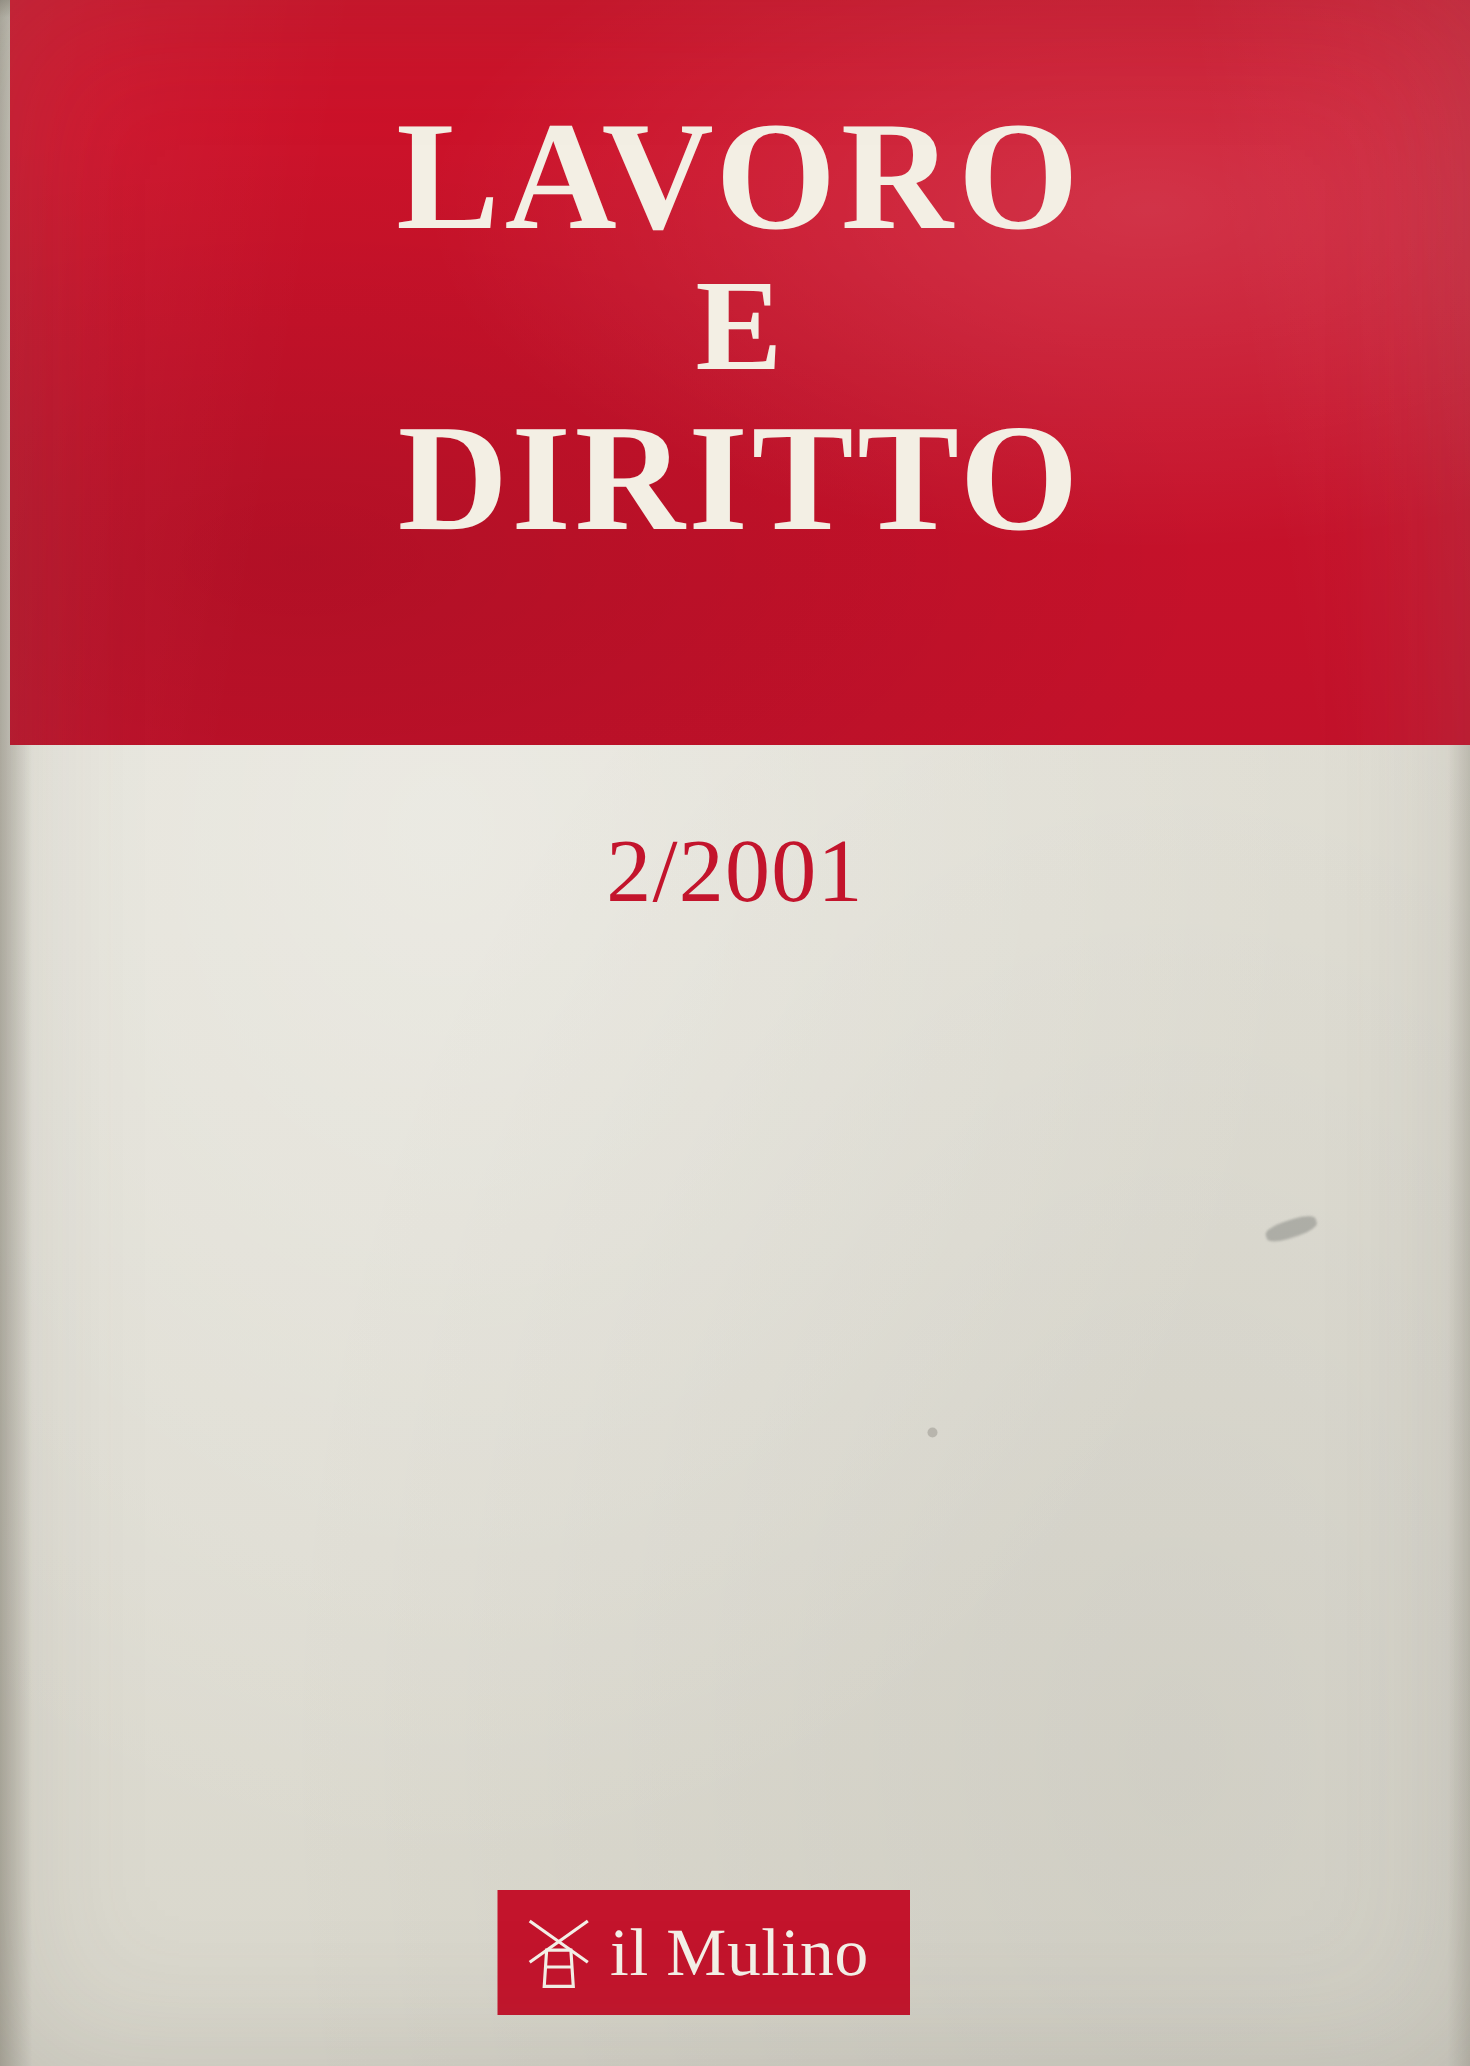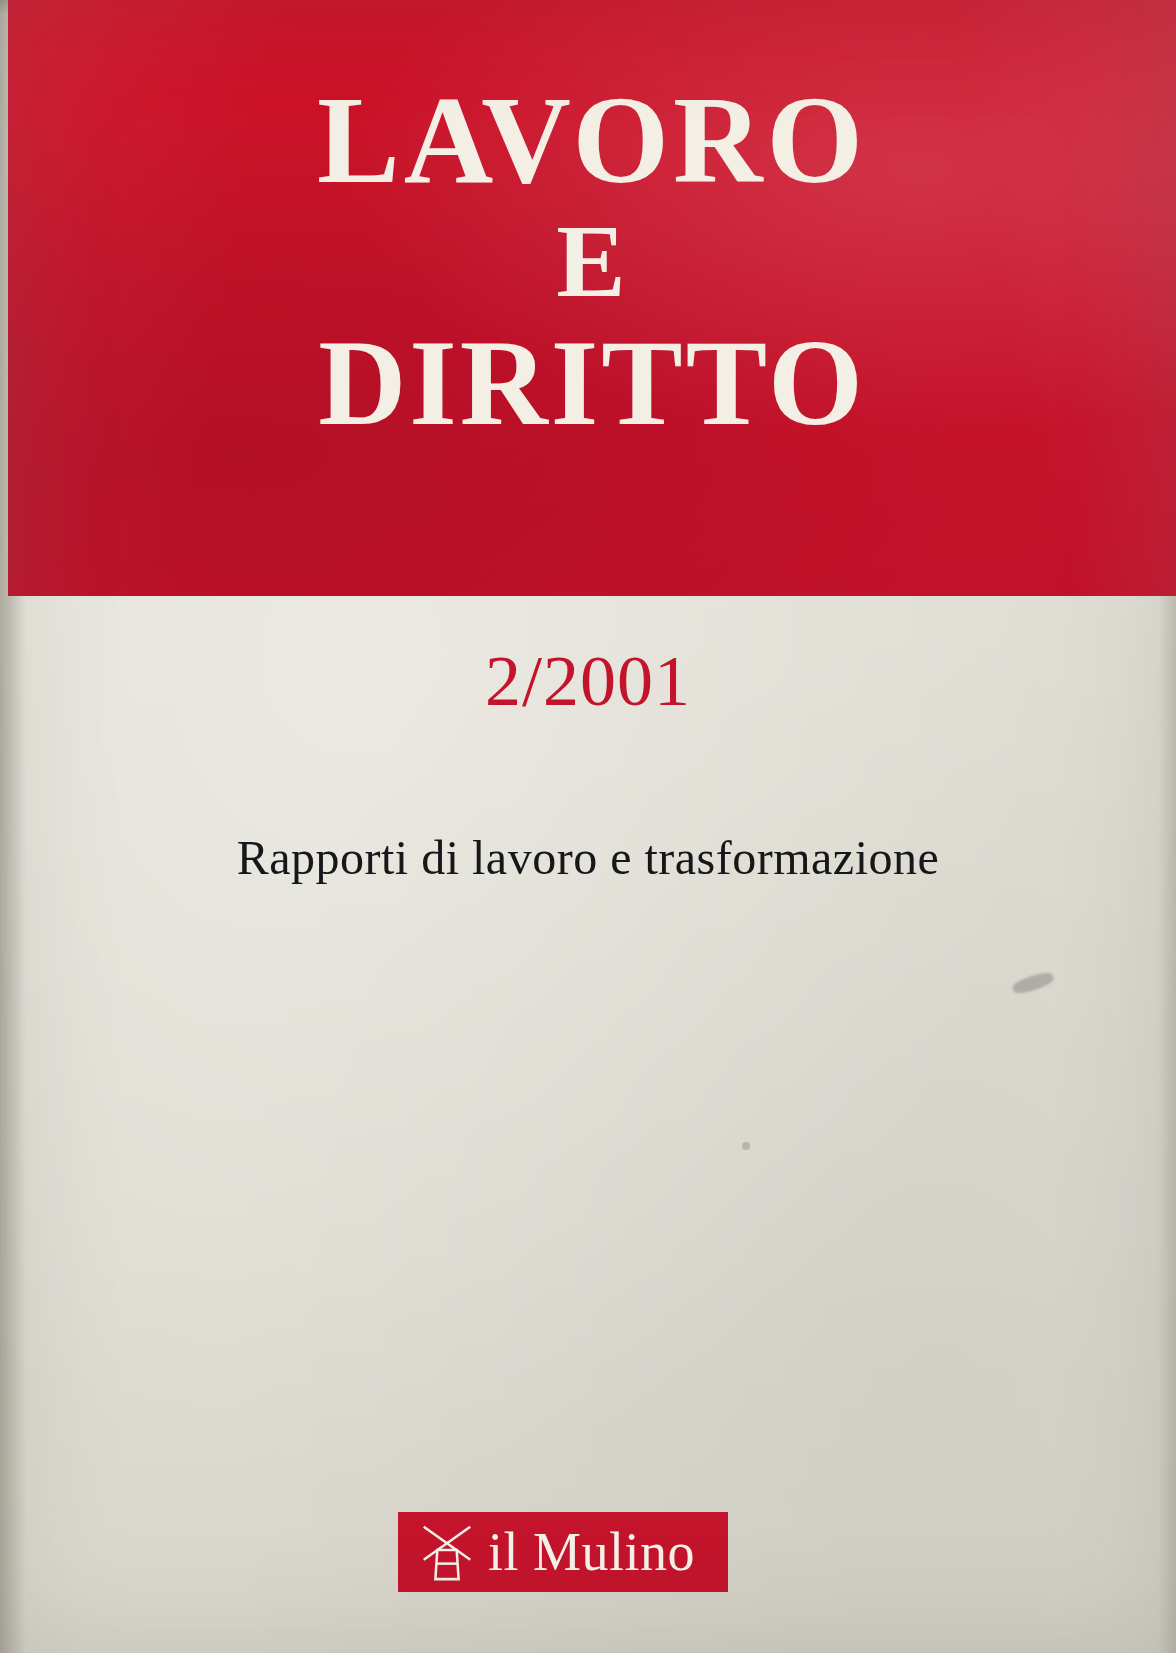--- a/index.html
+++ b/index.html
@@ -93,21 +93,21 @@
   .title-line3 {
     font-size: 122px;
     letter-spacing: 3px;
     display: block;
     margin-top: 6px;
   }
   .issue {
     position: absolute;
     left: 0;
     right: 0;
-    top: 640px;
+    top: 656px;
     text-align: center;
     color: #c3142c;
     font-family: "Liberation Serif", serif;
     font-size: 72px;
     font-weight: normal;
     letter-spacing: 1px;
   }
   .subtitle {
     position: absolute;
     left: 120px;
@@ -122,21 +122,21 @@
   }
   .subtitle .l2 {
     display: block;
   }
   
   .publisher {
     position: absolute;
     left: 398px;
     top: 1512px;
     width: 330px;
-    height: 80px;
+    height: 100px;
     background: #c3142c;
     display: flex;
     align-items: center;
     padding-left: 18px;
     box-sizing: border-box;
   }
   .mill-icon {
     width: 62px;
     height: 62px;
     flex: 0 0 auto;
@@ -191,21 +191,20 @@
     <div class="banner-title">
       <span class="title-line1">LAVORO</span>
       <span class="title-line2">E</span>
       <span class="title-line3">DIRITTO</span>
     </div>
   </div>
 
   <div class="issue">2/2001</div>
 
   <div class="subtitle">
-    <span class="l1">Rapporti di lavoro e trasformazione</span>
   </div>
 
   <div class="blemish1"></div>
   <div class="blemish2"></div>
 
   <div class="publisher">
     <svg class="mill-icon" viewBox="0 0 64 64" aria-hidden="true">
       <g stroke="#f4f1e8" stroke-width="2.6" fill="none">
         <line x1="8" y1="6" x2="56" y2="40"></line>
         <line x1="56" y1="6" x2="8" y2="40"></line>

